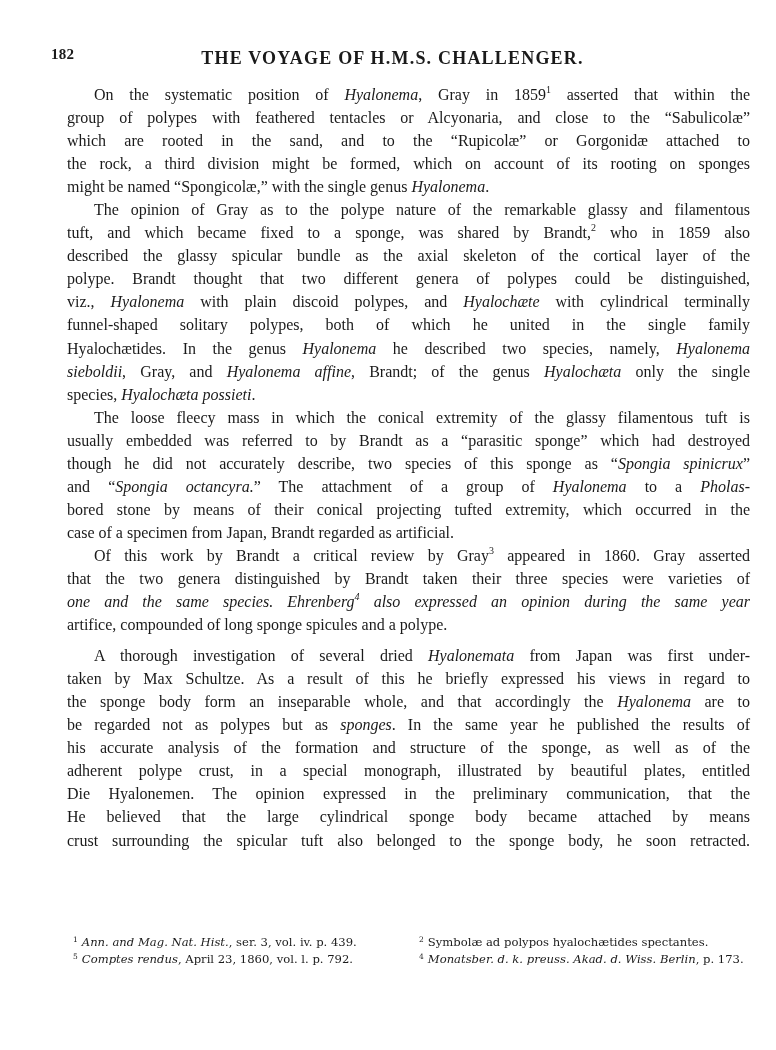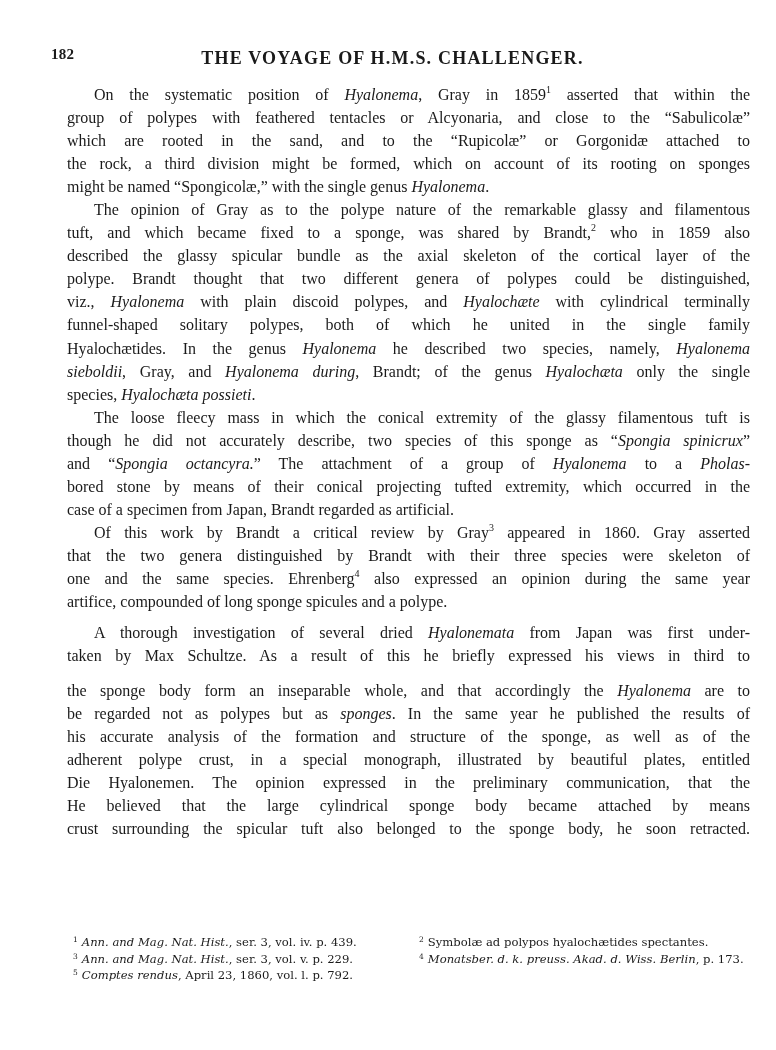--- a/index.html
+++ b/index.html
@@ -37,46 +37,46 @@
       <div class="line" style="white-space: normal;"><span>which are rooted in the sand, and to the “Rupicolæ” or Gorgonidæ attached to</span></div>
       <div class="line" style="white-space: normal;"><span>the rock, a third division might be formed, which on account of its rooting on sponges</span></div>
       <div class="line last" style="white-space: normal;"><span>might be named “Spongicolæ,” with the single genus </span><i>Hyalonema</i><span>.</span></div>
       <div class="line indent" style="white-space: normal;"><span>The opinion of Gray as to the polype nature of the remarkable glassy and filamentous</span></div>
       <div class="line" style="white-space: normal;"><span>tuft, and which became fixed to a sponge, was shared by Brandt,</span><sup>2</sup><span> who in 1859 also</span></div>
       <div class="line" style="white-space: normal;"><span>described the glassy spicular bundle as the axial skeleton of the cortical layer of the</span></div>
       <div class="line" style="white-space: normal;"><span>polype.  Brandt thought that two different genera of polypes could be distinguished,</span></div>
       <div class="line" style="white-space: normal;"><span>viz., </span><i>Hyalonema</i><span> with plain discoid polypes, and </span><i>Hyalochæte</i><span> with cylindrical terminally</span></div>
       <div class="line" style="white-space: normal;"><span>funnel-shaped solitary polypes, both of which he united in the single family</span></div>
       <div class="line" style="white-space: normal;"><span>Hyalochætides.  In the genus </span><i>Hyalonema</i><span> he described two species, namely, </span><i>Hyalonema</i></div>
-      <div class="line" style="white-space: normal;"><i>sieboldii</i><span>, Gray, and </span><i>Hyalonema during</i><span>, Brandt; of the genus </span><i>Hyalochæta</i><span> only the single</span></div>
+      <div class="line" style="white-space: normal;"><i>sieboldii</i><span>, Gray, and </span><i>Hyalonema affine</i><span>, Brandt; of the genus </span><i>Hyalochæta</i><span> only the single</span></div>
       <div class="line last" style="white-space: normal;"><span>species, </span><i>Hyalochæta possieti</i><span>.</span></div>
       <div class="line indent" style="white-space: normal;"><span>The loose fleecy mass in which the conical extremity of the glassy filamentous tuft is</span></div>
+      <div class="line" style="white-space: normal;"><span>usually embedded was referred to by Brandt as a “parasitic sponge” which had destroyed</span></div>
       <div class="line" style="white-space: normal;"><span>though he did not accurately describe, two species of this sponge as “</span><i>Spongia spinicrux</i><span>”</span></div>
       <div class="line" style="white-space: normal;"><span>and “</span><i>Spongia octancyra.</i><span>”  The attachment of a group of </span><i>Hyalonema</i><span> to a </span><i>Pholas-</i></div>
       <div class="line" style="white-space: normal;"><span>bored stone by means of their conical projecting tufted extremity, which occurred in the</span></div>
       <div class="line last" style="white-space: normal;"><span>case of a specimen from Japan, Brandt regarded as artificial.</span></div>
       <div class="line indent" style="white-space: normal;"><span>Of this work by Brandt a critical review by Gray</span><sup>3</sup><span> appeared in 1860.  Gray asserted</span></div>
-      <div class="line" style="white-space: normal;"><span>that the two genera distinguished by Brandt with their three species were skeleton of</span></div>
-      <div class="line" style="white-space: normal;"><span>one and the same species.  Ehrenberg</span><sup>4</sup><span> also expressed an opinion during the same year</span></div>
+      <div class="line" style="white-space: normal;"><span>that the two genera distinguished by Brandt taken their three species were varieties of</span></div>
+      <div class="line" style="white-space: normal; font-style: italic;"><span>one and the same species.  Ehrenberg</span><sup>4</sup><span> also expressed an opinion during the same year</span></div>
       <div class="line last" style="white-space: normal;"><span>artifice, compounded of long sponge spicules and a polype.</span></div>
       <div class="line indent" style="white-space: normal; margin-top: 8px;"><span>A thorough investigation of several dried </span><i>Hyalonemata</i><span> from Japan was first under-</span></div>
-      <div class="line" style="white-space: normal;"><span>taken by Max Schultze.  As a result of this he briefly expressed his views in third to</span></div>
-      <div class="line" style="white-space: normal; margin-top: 12px;"><span>the sponge body form an inseparable whole, and that accordingly the </span><i>Hyalonema</i><span> are to</span></div>
+      <div class="line" style="white-space: normal;"><span>taken by Max Schultze.  As a result of this he briefly expressed his views in regard to</span></div>
+      <div class="line" style="white-space: normal;"><span>the sponge body form an inseparable whole, and that accordingly the </span><i>Hyalonema</i><span> are to</span></div>
       <div class="line" style="white-space: normal;"><span>be regarded not as polypes but as </span><i>sponges</i><span>.  In the same year he published the results of</span></div>
       <div class="line" style="white-space: normal;"><span>his accurate analysis of the formation and structure of the sponge, as well as of the</span></div>
       <div class="line" style="white-space: normal;"><span>adherent polype crust, in a special monograph, illustrated by beautiful plates, entitled</span></div>
       <div class="line" style="white-space: normal;"><span>Die Hyalonemen.  The opinion expressed in the preliminary communication, that the</span></div>
       <div class="line" style="white-space: normal;"><span>He believed that the large cylindrical sponge body became attached by means</span></div>
       <div class="line" style="white-space: normal;"><span>crust surrounding the spicular tuft also belonged to the sponge body, he soon retracted.</span></div>
     </div>
 
   <div class="footnotes">
     <div class="fn-col left" id="fn-left">
         <div class="fn"><sup>1</sup><i>Ann. and Mag. Nat. Hist.</i><span>, ser. 3, vol. iv. p. 439.</span></div>
-        <div class="fn"><sup>3</sup><i>Ann. and Mag. Nat. Hist.</i><span>, ser. 3, vol. v. p. 229.</span></div>
         <div class="fn"><sup>5</sup><i>Comptes rendus</i><span>, April 23, 1860, vol. l. p. 792.</span></div>
       </div>
     <div class="fn-col right" id="fn-right">
         <div class="fn"><sup>2</sup><span>Symbolæ ad polypos hyalochætides spectantes.</span></div>
         <div class="fn"><sup>4</sup><i>Monatsber. d. k. preuss. Akad. d. Wiss. Berlin</i><span>, p. 173.</span></div>
       </div>
   </div>
 </div>
 
 </body></html>

